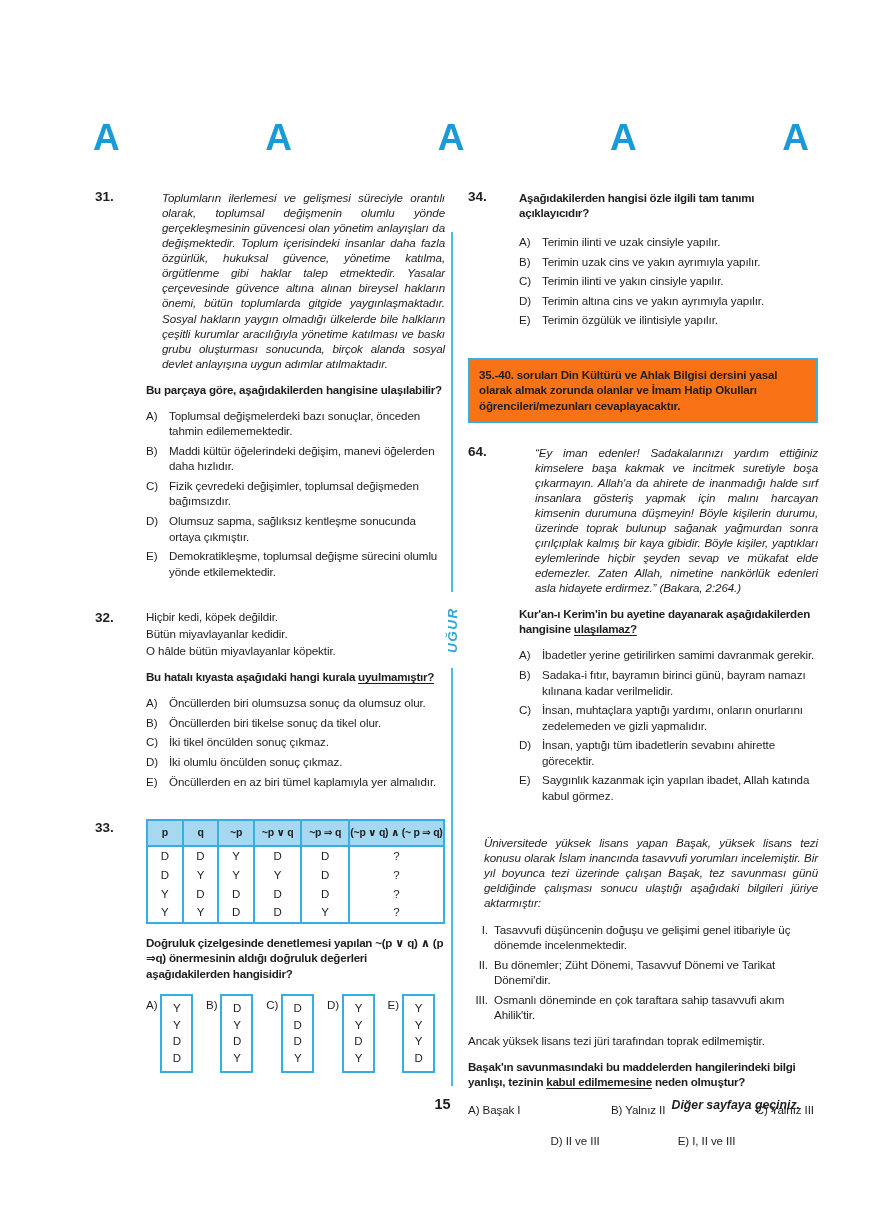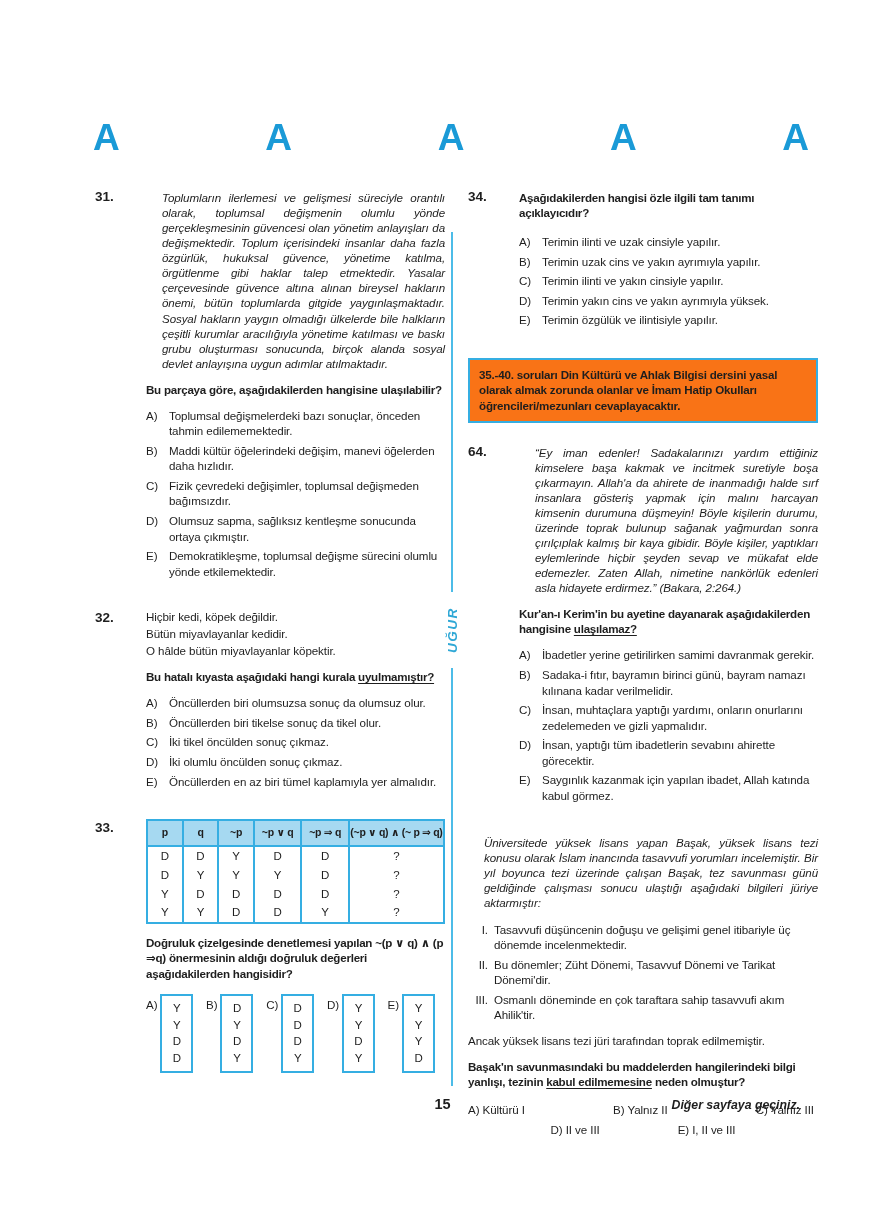--- a/index.html
+++ b/index.html
@@ -49,21 +49,21 @@
   }
 
   
   .info-box{
     border:2px solid #35aee2;background:#f97316;font-weight:bold;
     padding:7px 9px;margin:0 0 20px 0;line-height:1.35;letter-spacing:-0.2px;
   }
 
   
   .q36-row1{display:flex;justify-content:space-between;margin-top:13px;padding-right:4px;}
-  .q36-row2{display:flex;justify-content:center;gap:78px;margin-top:5px;}
+  .q36-row2{display:flex;justify-content:center;gap:78px;margin-top:16px;}
   .inline-opt span{white-space:nowrap;}
 
   
   .divider-seg{position:absolute;left:451px;width:2px;background:#4cbce8;}
   .divider-top{top:232px;height:360px;}
   .divider-bottom{top:668px;height:418px;}
   .watermark{
     position:absolute;left:452px;top:630px;transform:translate(-50%,-50%) rotate(-90deg);
     color:#2fa8d6;font-weight:bold;font-style:italic;font-size:13.5px;letter-spacing:1.5px;
   }
@@ -274,21 +274,21 @@
             <div class="opt">
                 <span class="olabel">B)</span>
                 <span class="otext">Terimin uzak cins ve yakın ayrımıyla yapılır.</span>
               </div>
             <div class="opt">
                 <span class="olabel">C)</span>
                 <span class="otext">Terimin ilinti ve yakın cinsiyle yapılır.</span>
               </div>
             <div class="opt">
                 <span class="olabel">D)</span>
-                <span class="otext">Terimin yakın cins ve yakın ayrımıyla yüksek.</span>
+                <span class="otext">Terimin altına cins ve yakın ayrımıyla yapılır.</span>
               </div>
             <div class="opt">
                 <span class="olabel">E)</span>
                 <span class="otext">Terimin özgülük ve ilintisiyle yapılır.</span>
               </div>
           </div>
         </div>
       </div>
 
       <div class="info-box">35.-40. soruları Din Kültürü ve Ahlak Bilgisi dersini yasal olarak almak zorunda olanlar ve İmam Hatip Okulları öğrencileri/mezunları cevaplayacaktır.</div>
@@ -336,21 +336,21 @@
                 <span class="otext">Bu dönemler; Züht Dönemi, Tasavvuf Dönemi ve Tarikat Dönemi'dir.</span>
               </div>
             <div class="opt">
                 <span class="olabel" style="width:26px;text-align:right;padding-right:6px;box-sizing:border-box;">III.</span>
                 <span class="otext">Osmanlı döneminde en çok taraftara sahip tasavvufi akım Ahilik'tir.</span>
               </div>
           </div>
           <p style="margin:10px 0 0 0;">Ancak yüksek lisans tezi jüri tarafından toprak edilmemiştir.</p>
           <p class="stem"><span>Başak'ın savunmasındaki bu maddelerden hangilerindeki bilgi yanlışı, tezinin </span><span class="u">kabul edilmemesine</span><span> neden olmuştur?</span></p>
           <div class="q36-row1">
-            <span class="inline-opt"><span>A)</span> <span>Kültürü I</span></span>
+            <span class="inline-opt"><span>A)</span> <span>Başak I</span></span>
             <span class="inline-opt"><span>B)</span> <span>Yalnız II</span></span>
             <span class="inline-opt"><span>C)</span> <span>Yalnız III</span></span>
           </div>
           <div class="q36-row2">
             <span class="inline-opt"><span>D)</span> <span>II ve III</span></span>
             <span class="inline-opt"><span>E)</span> <span>I, II ve III</span></span>
           </div>
         </div>
       </div>
 

